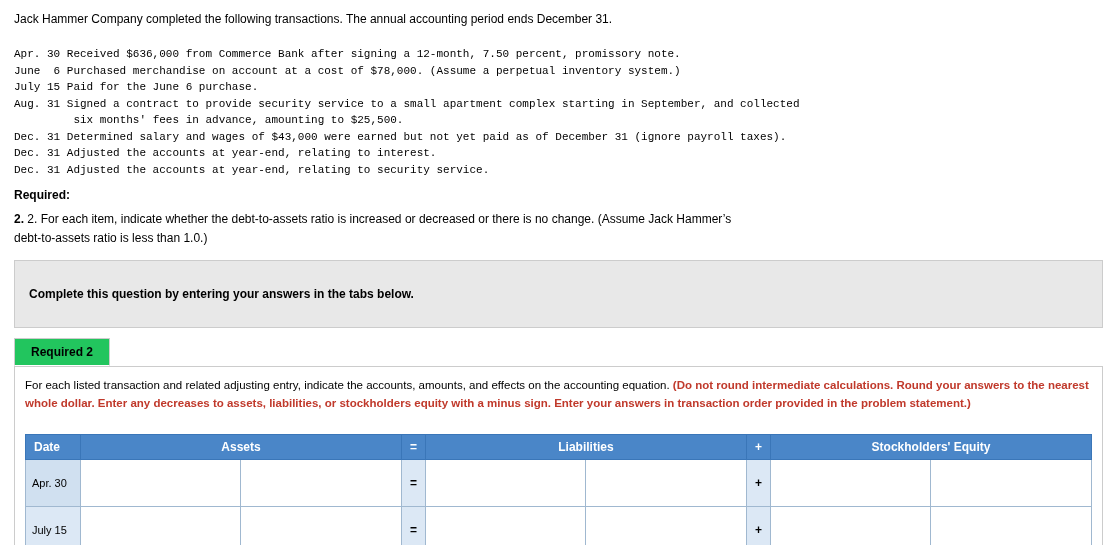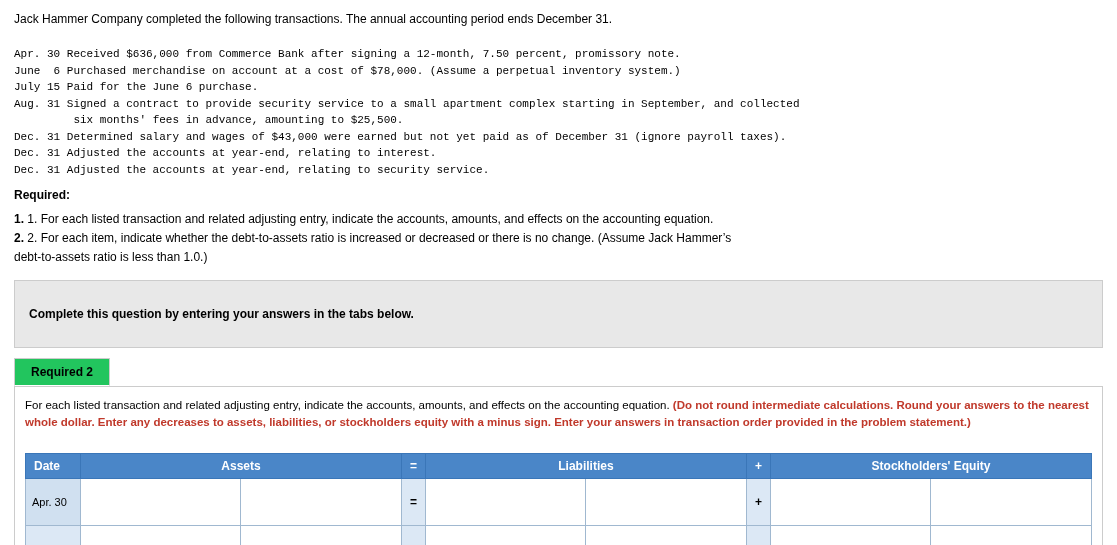--- a/index.html
+++ b/index.html
@@ -153,21 +153,20 @@
          six months' fees in advance, amounting to $25,500.
 Dec. 31 Determined salary and wages of $43,000 were earned but not yet paid as of December 31 (ignore payroll taxes).
 Dec. 31 Adjusted the accounts at year-end, relating to interest.
 Dec. 31 Adjusted the accounts at year-end, relating to security service.</pre>
   </div>
 
   <div class="required-section">
     <strong>Required:</strong>
   </div>
   <div class="instructions">
-    <p><strong>1.</strong> <span>1. For each listed transaction and related adjusting entry, indicate the accounts, amounts, and effects on the accounting equation.</span></p>
     <p><strong>2.</strong> <span>2. For each item, indicate whether the debt-to-assets ratio is increased or decreased or there is no change. (Assume Jack Hammer’s</span></p>
     <p>   debt-to-assets ratio is less than 1.0.)</p>
   </div>
 
   <div class="complete-box">
     <span>Complete this question by entering your answers in the tabs below.</span>
   </div>
 
   <div class="tabs-container">
     <div class="tab active">

